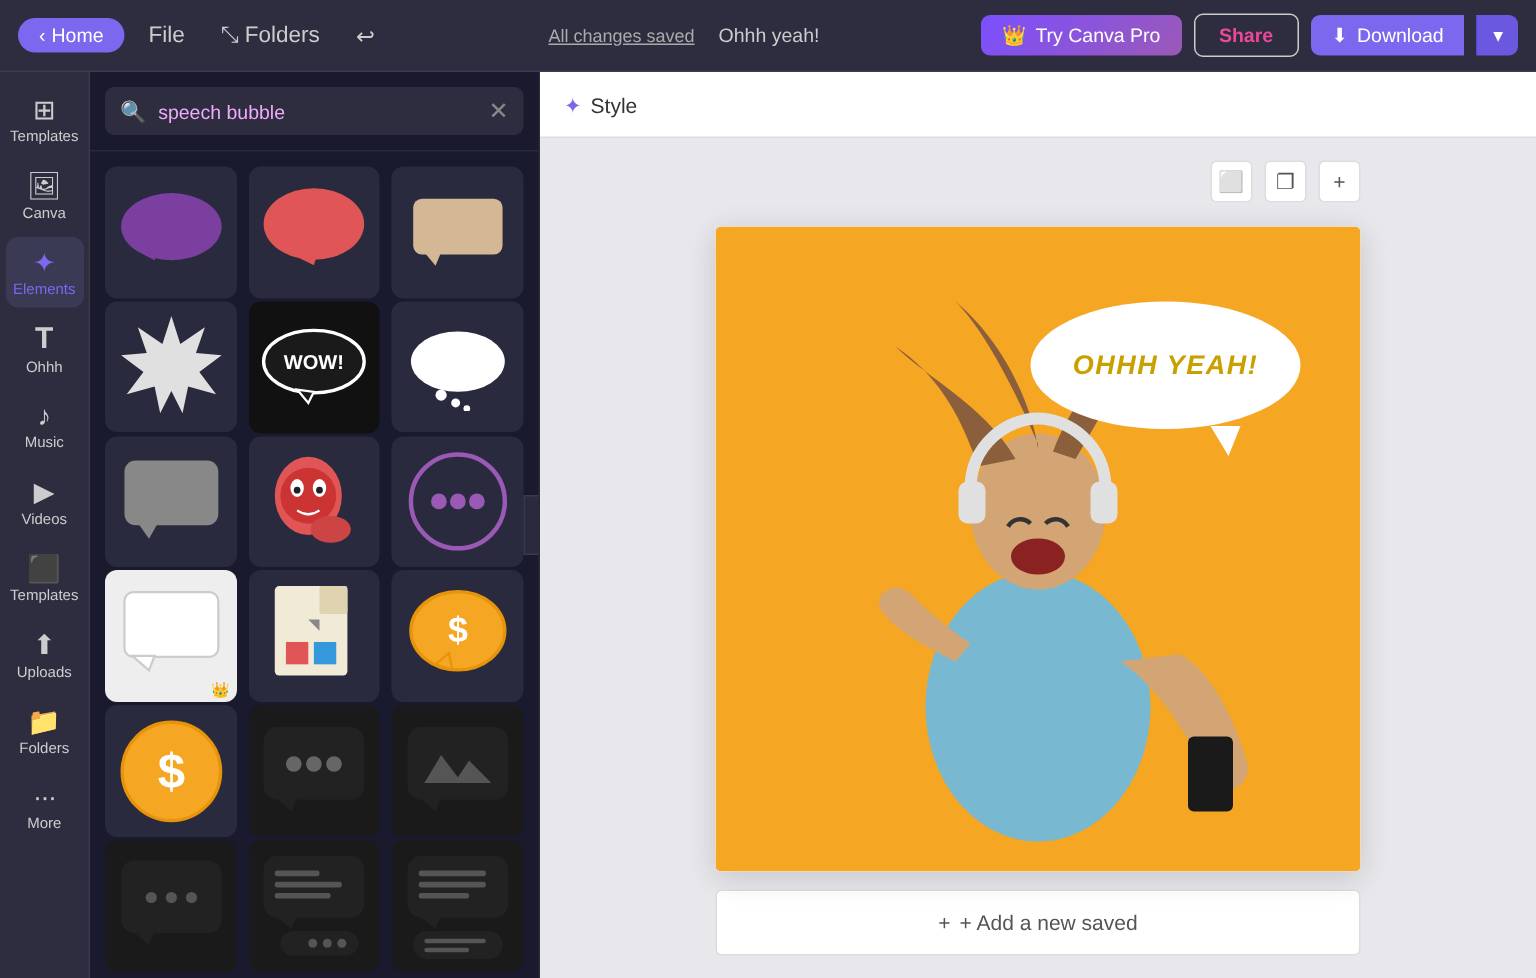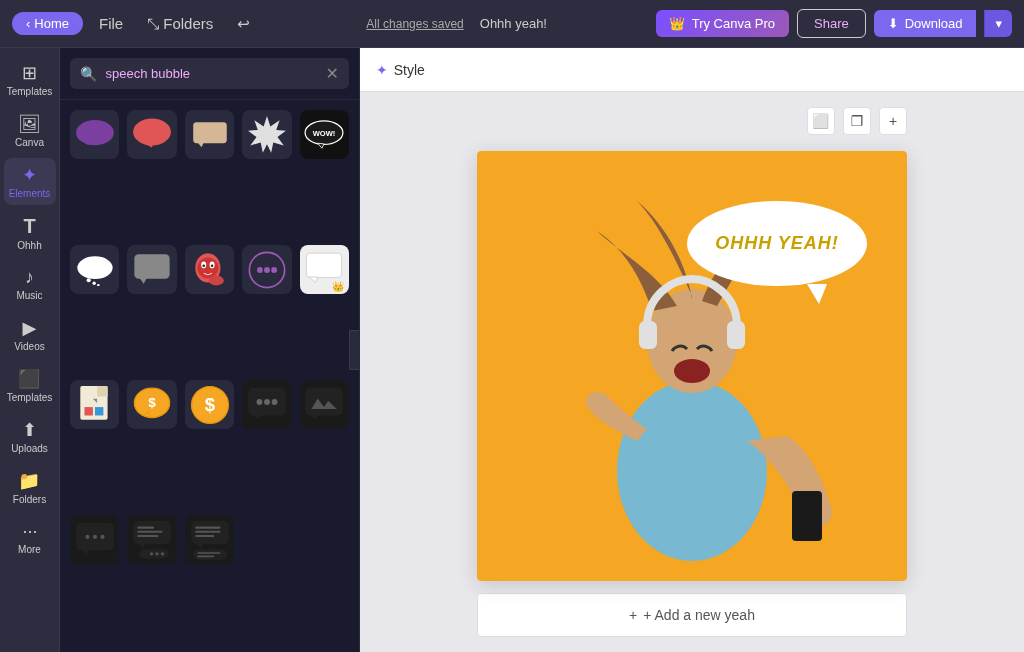--- a/index.html
+++ b/index.html
@@ -7,21 +7,21 @@
 
     
     .topbar { height: 48px; background: #2d2d3f; display: flex; align-items: center; padding: 0 12px; gap: 8px; border-bottom: 1px solid #3a3a4f; flex-shrink: 0; }
     .topbar-btn { background: transparent; border: none; color: #ccc; font-size: 15px; cursor: pointer; display: flex; align-items: center; gap: 4px; padding: 4px 8px; border-radius: 4px; }
     .topbar-home { background: #7b68ee; color: white; border-radius: 20px; padding: 4px 14px; font-size: 13px; }
     .topbar-center { flex: 1; display: flex; align-items: center; justify-content: center; gap: 16px; }
     .doc-title { color: #ccc; font-size: 13px; }
     .saved-text { color: #aaa; font-size: 12px; text-decoration: underline; }
     .topbar-right { display: flex; align-items: center; gap: 8px; }
     .btn-canva-pro { background: linear-gradient(135deg, #7b4fff, #9b59b6); border: none; color: white; font-size: 13px; padding: 6px 14px; border-radius: 6px; cursor: pointer; display: flex; align-items: center; gap: 6px; }
-    .btn-share { background: transparent; border: 1px solid #ccc; color: #f0abfc; font-size: 13px; padding: 6px 16px; border-radius: 6px; cursor: pointer; }
+    .btn-share { background: transparent; border: 1px solid #ccc; color: #ec4899; font-size: 13px; padding: 6px 16px; border-radius: 6px; cursor: pointer; font-weight: bold; }
     .btn-download { background: #7b68ee; border: none; color: white; font-size: 13px; padding: 6px 14px; border-radius: 6px 0 0 6px; cursor: pointer; display: flex; align-items: center; gap: 6px; }
     .btn-download-arrow { background: #6a58e0; border: none; color: white; font-size: 13px; padding: 6px 10px; border-radius: 0 6px 6px 0; cursor: pointer; border-left: 1px solid #5a48d0; }
 
     
     .main { display: flex; flex: 1; overflow: hidden; }
 
     
     .icon-nav { width: 60px; background: #2d2d3f; display: flex; flex-direction: column; align-items: center; padding: 8px 0; gap: 4px; border-right: 1px solid #3a3a4f; flex-shrink: 0; }
     .nav-item { display: flex; flex-direction: column; align-items: center; gap: 2px; padding: 6px 4px; border-radius: 8px; cursor: pointer; width: 52px; }
     .nav-item.active { background: #3a3a55; }
@@ -32,21 +32,21 @@
 
     
     .panel { width: 300px; background: #1a1a2e; border-right: 1px solid #2a2a3f; display: flex; flex-direction: column; flex-shrink: 0; overflow: hidden; }
     .panel-search { padding: 10px; border-bottom: 1px solid #2a2a3f; }
     .search-box { display: flex; align-items: center; background: #2d2d3f; border-radius: 6px; padding: 6px 10px; gap: 8px; }
     .search-box input { background: transparent; border: none; color: #f0abfc; font-size: 13px; outline: none; flex: 1; }
     .search-box input::placeholder { color: #888; }
     .search-icon-svg { color: #888; font-size: 14px; }
     .clear-icon { color: #888; cursor: pointer; font-size: 16px; }
 
-    .panel-grid { display: grid; grid-template-columns: repeat(5, 1fr); gap: 8px; padding: 10px; overflow-y: auto; flex: 1; }
+    .panel-grid { display: grid; grid-template-columns: repeat(3, 1fr); gap: 8px; padding: 10px; overflow-y: auto; flex: 1; }
     .panel-grid::-webkit-scrollbar { width: 4px; }
     .panel-grid::-webkit-scrollbar-thumb { background: #444; border-radius: 2px; }
 
     .grid-item { border-radius: 8px; background: #2a2a3f; cursor: pointer; display: flex; align-items: center; justify-content: center; overflow: hidden; aspect-ratio: 1; position: relative; }
     .grid-item svg { max-width: 85%; max-height: 85%; }
 
     .collapse-btn { position: absolute; right: -14px; top: 50%; transform: translateY(-50%); width: 24px; height: 40px; background: #2a2a3f; border: 1px solid #3a3a4f; border-radius: 0 4px 4px 0; display: flex; align-items: center; justify-content: center; cursor: pointer; z-index: 10; color: #ccc; font-size: 12px; }
 
     
     .canvas-area { flex: 1; background: #e8e8ec; display: flex; flex-direction: column; overflow: hidden; }
@@ -370,20 +370,20 @@
             <div class="speech-bubble-canvas">
               <div class="speech-bubble-canvas-inner">
                 <span class="bubble-text">OHHH YEAH!</span>
               </div>
             </div>
           </div>
         </div>
 
         <div class="add-page-btn">
           <span>+</span>
-          <span>+ Add a new yeah</span>
+          <span>+ Add a new saved</span>
         </div>
 
       </div>
     </div>
   </div>
 
 </div>
 
 </body></html>

